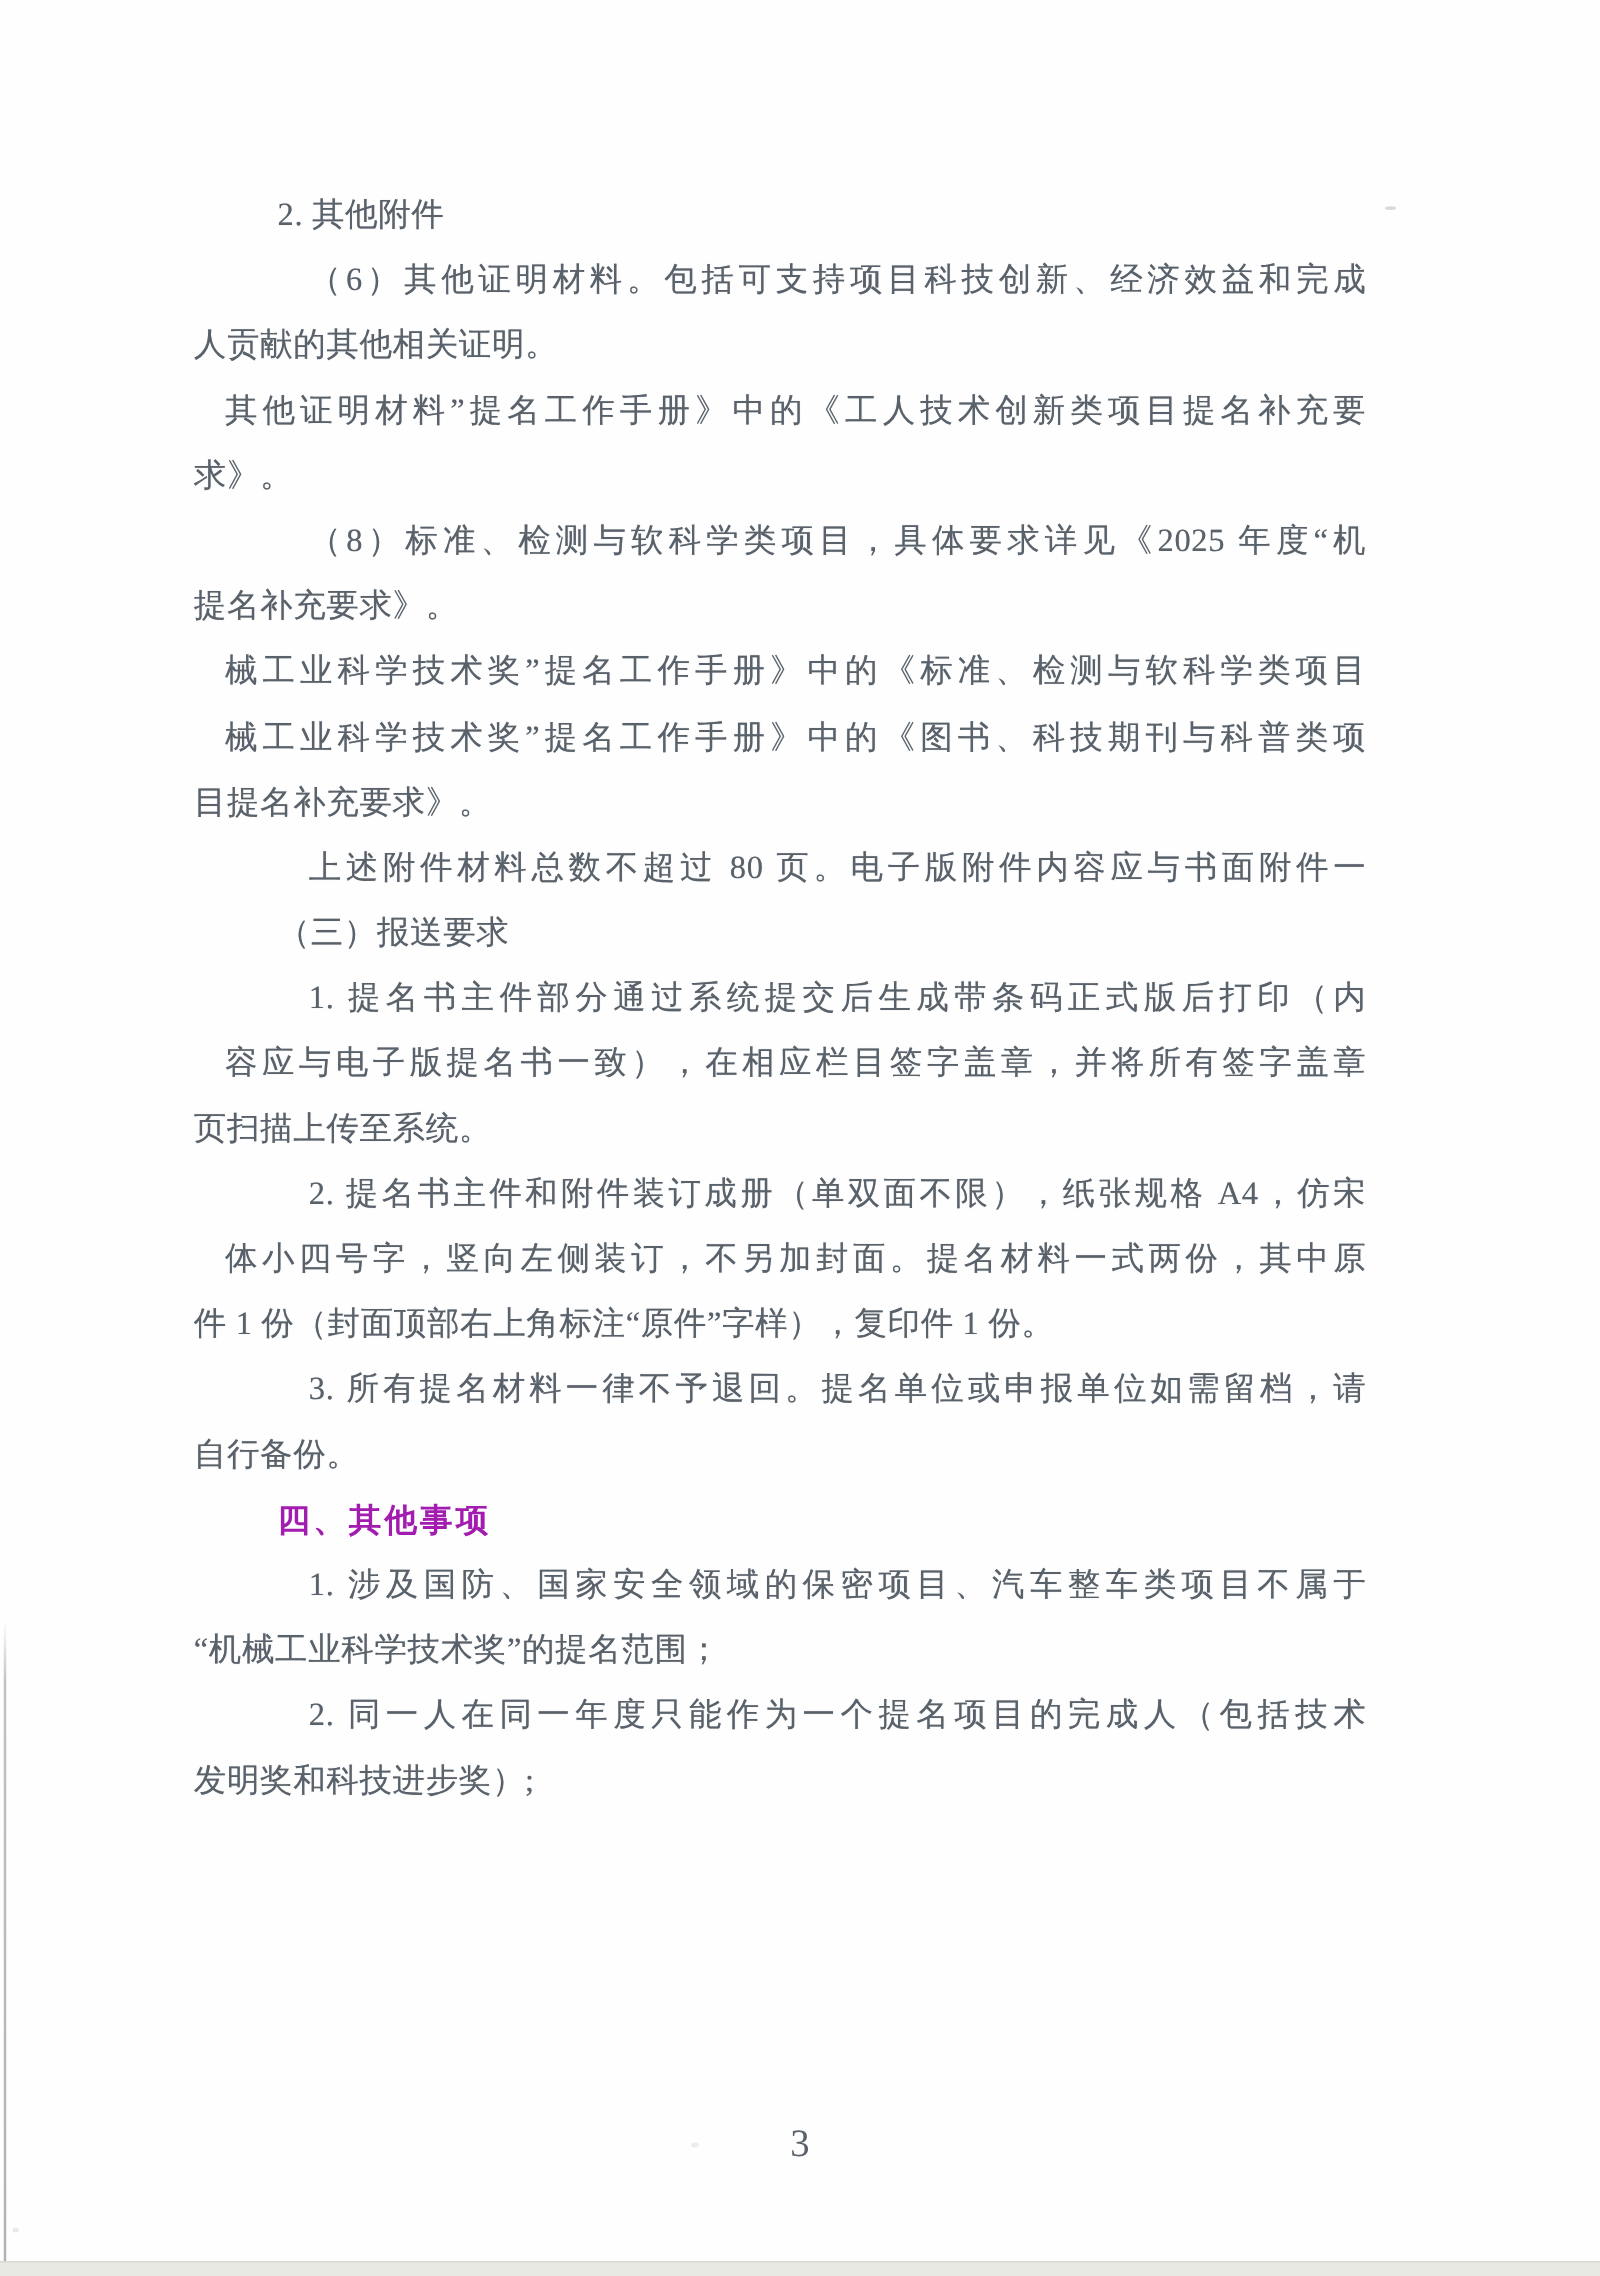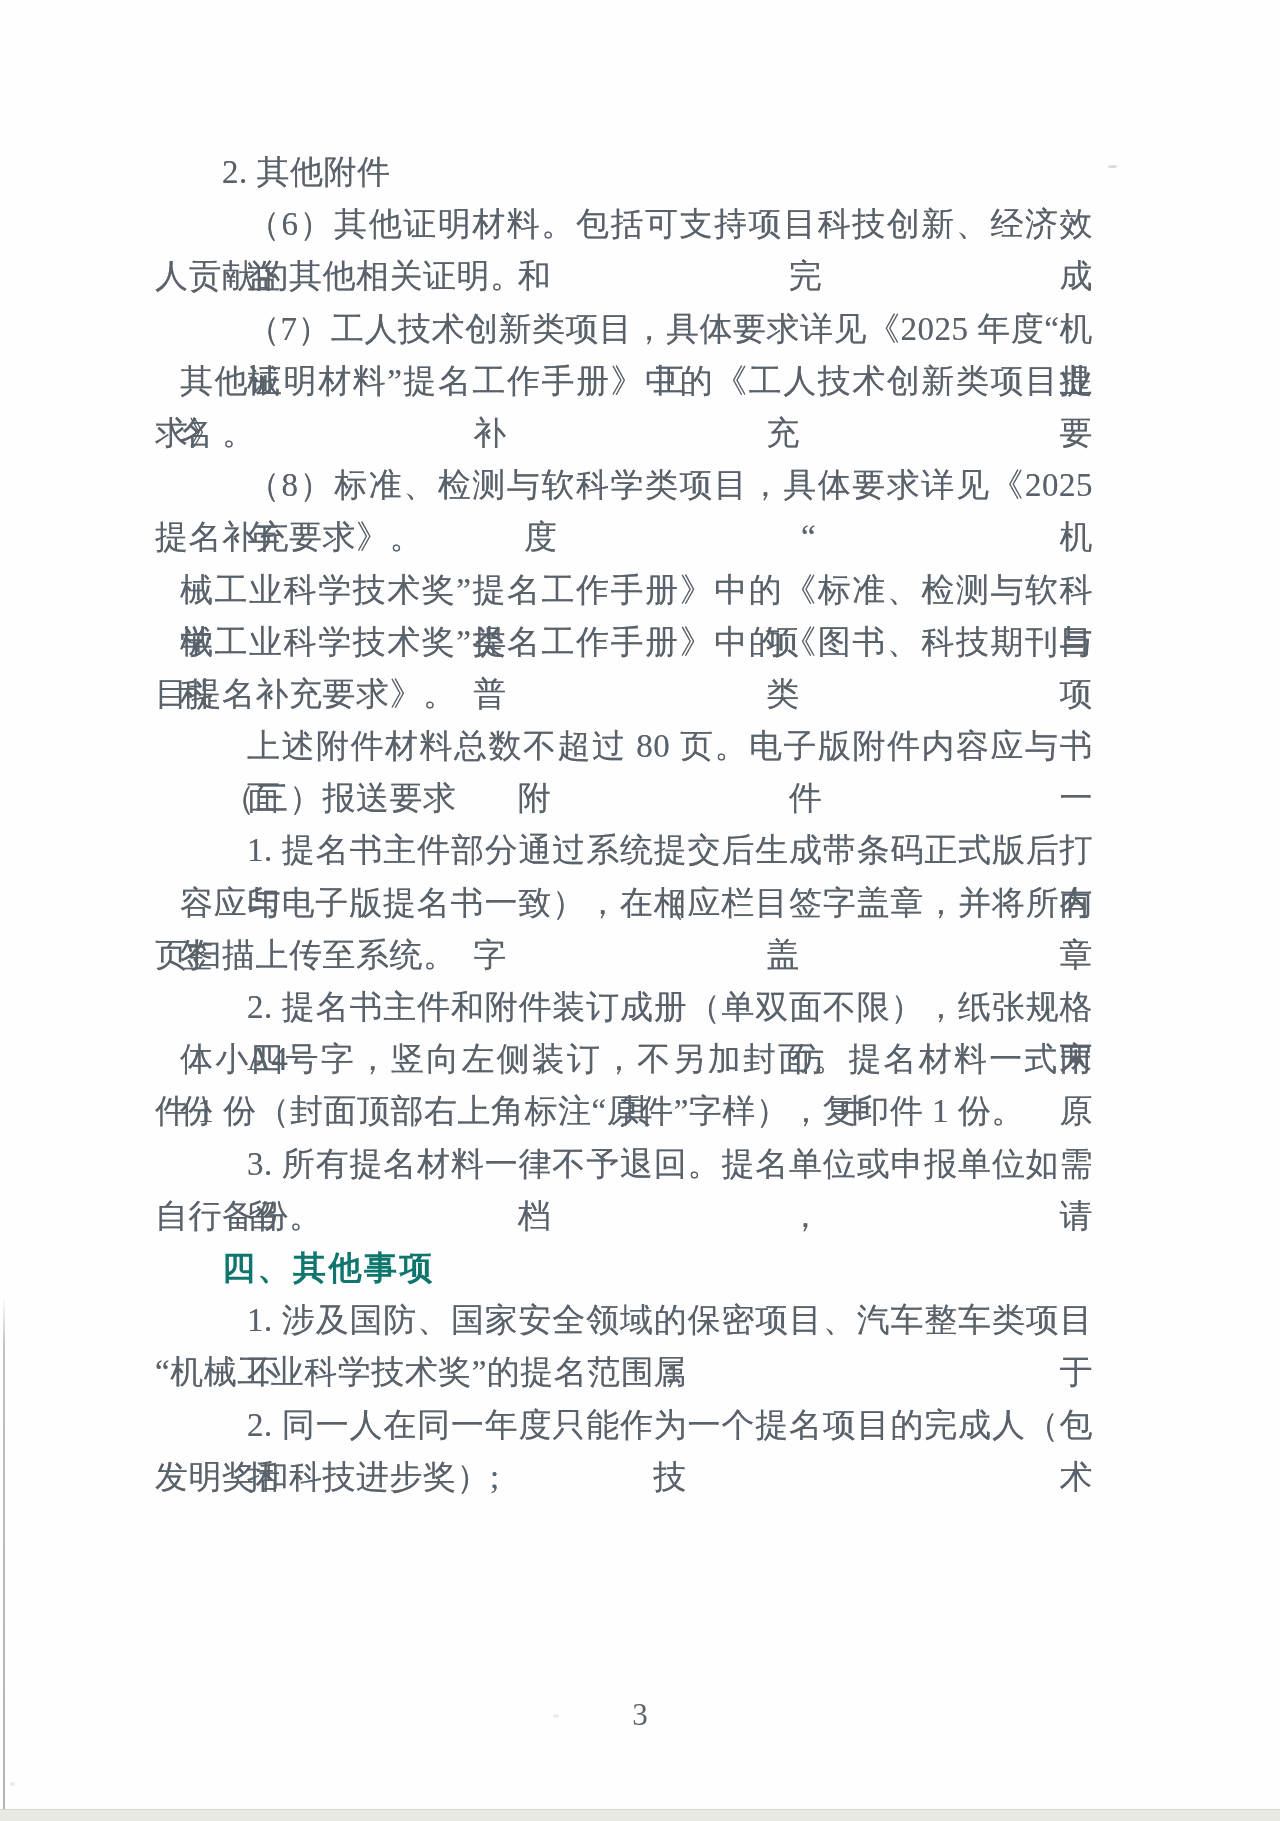--- a/index.html
+++ b/index.html
@@ -14,42 +14,42 @@
     background: #fefefe;
     overflow: hidden;
     font-family: "Liberation Serif", "DejaVu Serif", serif;
   }
   .doc {
     position: absolute;
     left: 155px;
     top: 146px;
     width: 938px;
     color: #59616a;
-    font-size: 33px;
+    font-size: 26px;
     letter-spacing: 0.5px;
     text-shadow: 0 0 0.6px rgba(90, 97, 105, 0.55);
   }
   .line {
     height: 52.2px;
     line-height: 52.2px;
     white-space: nowrap;
   }
   .line.fill {
     white-space: normal;
     text-align: justify;
     text-align-last: justify;
     margin-left: 25px;
   }
   .line.indent {
     padding-left: 67px;
   }
   .line.bold {
     font-family: "Liberation Sans", "DejaVu Sans", sans-serif;
     font-weight: 700;
-    color: #0f766e;
+    color: #a21caf;
     letter-spacing: 2.5px;
     text-shadow: none;
   }
   .pagenum {
     position: absolute;
     left: 0;
     top: 1697px;
     width: 1280px;
     text-align: center;
     font-size: 31px;
@@ -86,21 +86,20 @@
   .speck.s3 { left: 10px;   top: 1782px; width: 5px; height: 4px; opacity: .6; }
 </style>
 </head>
 <body>
 
 <div class="page">
   <div class="doc" id="doc-lines">
       <div class="line indent">2. 其他附件</div>
       <div class="line indent fill">（6）其他证明材料。包括可支持项目科技创新、经济效益和完成</div>
       <div class="line">人贡献的其他相关证明。</div>
-      <div class="line indent fill">（7）工人技术创新类项目，具体要求详见《2025 年度“机械工业</div>
       <div class="line fill">其他证明材料”提名工作手册》中的《工人技术创新类项目提名补充要</div>
       <div class="line">求》。</div>
       <div class="line indent fill">（8）标准、检测与软科学类项目，具体要求详见《2025 年度“机</div>
       <div class="line">提名补充要求》。</div>
       <div class="line fill">械工业科学技术奖”提名工作手册》中的《标准、检测与软科学类项目</div>
       <div class="line fill">械工业科学技术奖”提名工作手册》中的《图书、科技期刊与科普类项</div>
       <div class="line">目提名补充要求》。</div>
       <div class="line indent fill">上述附件材料总数不超过 80 页。电子版附件内容应与书面附件一</div>
       <div class="line indent">（三）报送要求</div>
       <div class="line indent fill">1. 提名书主件部分通过系统提交后生成带条码正式版后打印（内</div>

